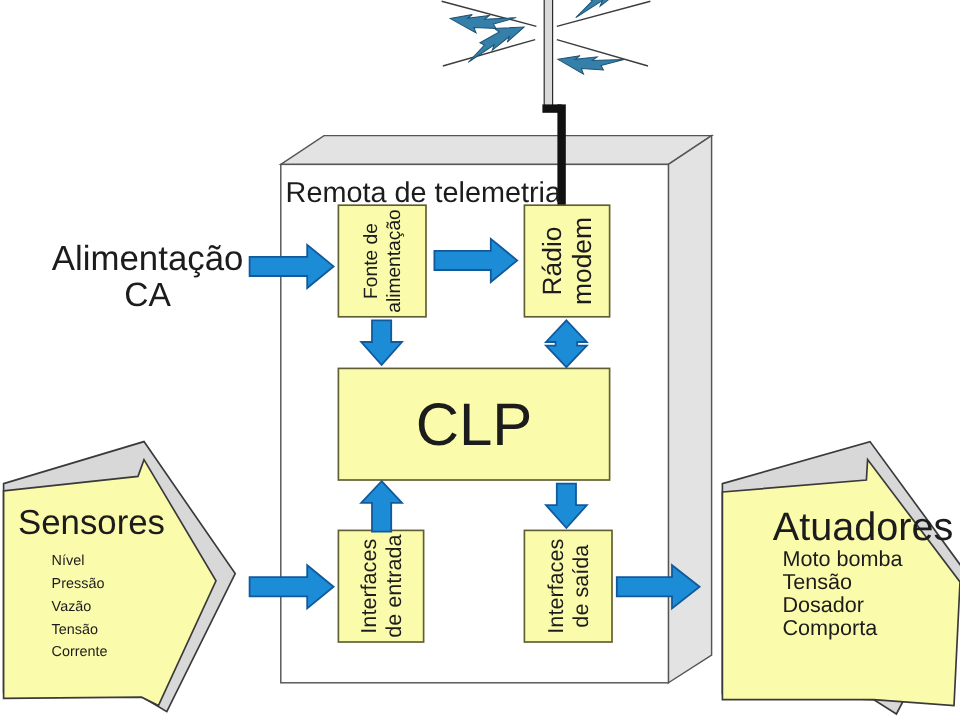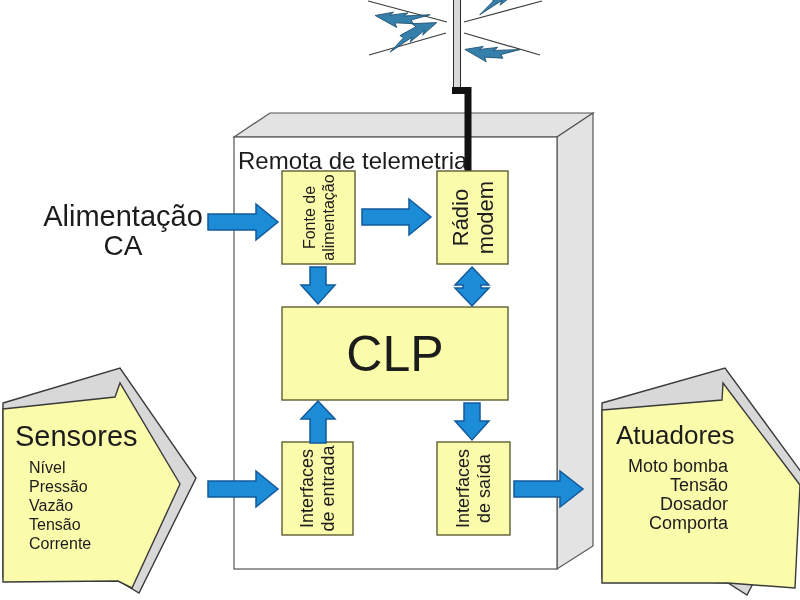--- a/index.html
+++ b/index.html
@@ -20,23 +20,23 @@
   #alim .l2{font-size:28px;line-height:27px;}
   #fonte-label{left:272px;top:181px;width:93px;height:73px;font-size:16px;line-height:19px;}
   #radio-label{left:425px;top:182px;width:94px;height:71px;font-size:22px;line-height:25px;}
   #entrada-label{left:271px;top:453px;width:93px;height:71px;font-size:18px;line-height:21px;}
   #saida-label{left:427px;top:452px;width:93px;height:73px;font-size:18px;line-height:21px;}
   #clp-label{
     position:absolute;left:282px;top:307px;width:226px;height:93px;
     display:flex;align-items:center;justify-content:center;font-size:50px;
   }
   #sensores-title{left:15px;top:420px;font-size:29px;}
-  #sensores-list{left:29px;top:458px;font-size:16px;line-height:19px;}
-  #atuadores-title{left:616px;top:420px;font-size:26px;}
-  #atuadores-list{left:628px;top:457px;font-size:18px;line-height:19px;text-align:right;}
+  #sensores-list{left:43px;top:458px;font-size:12px;line-height:19px;}
+  #atuadores-title{left:644px;top:420px;font-size:33px;}
+  #atuadores-list{left:652px;top:457px;font-size:18px;line-height:19px;}
   .plist div{white-space:nowrap;}
 </style>
 </head>
 <body>
 
 <div id="stage">
 
   <svg width="800" height="600" viewBox="0 0 800 600">
     <defs>
       <polygon id="bolt" points="0,15 17,7 14,11 31,4 28,8 53,0 36,10 39,13 21,17 24,21"></polygon>

